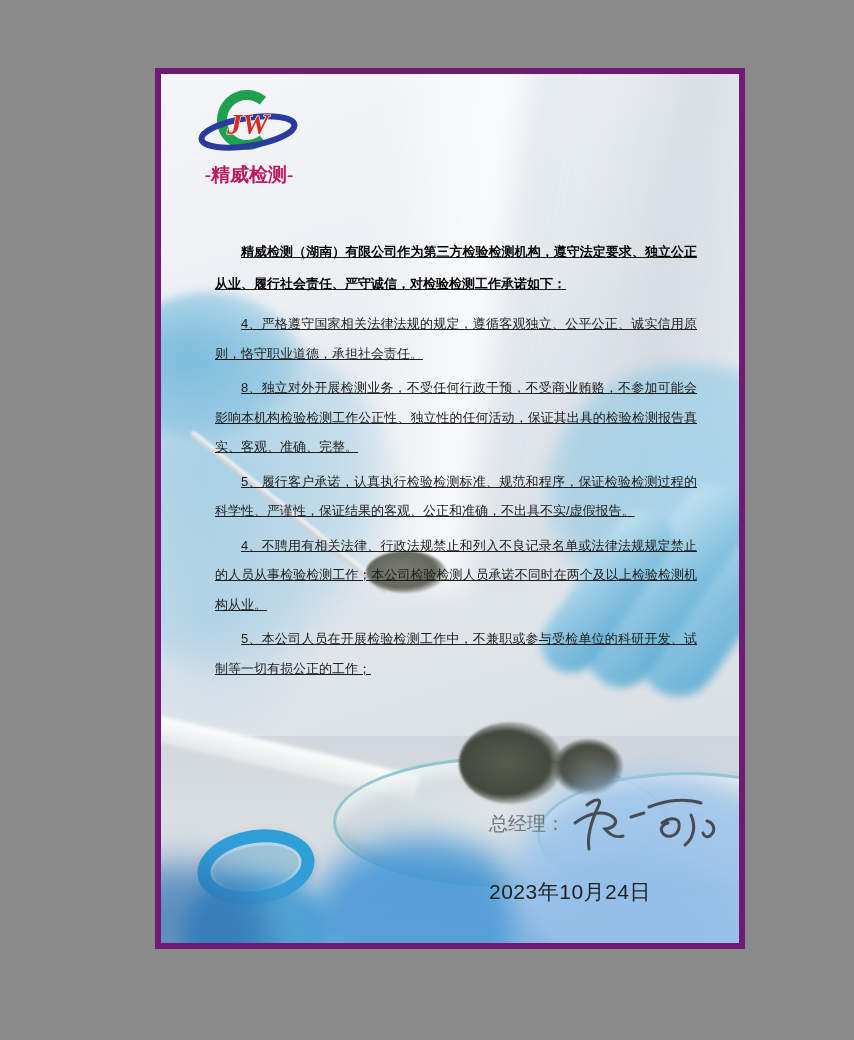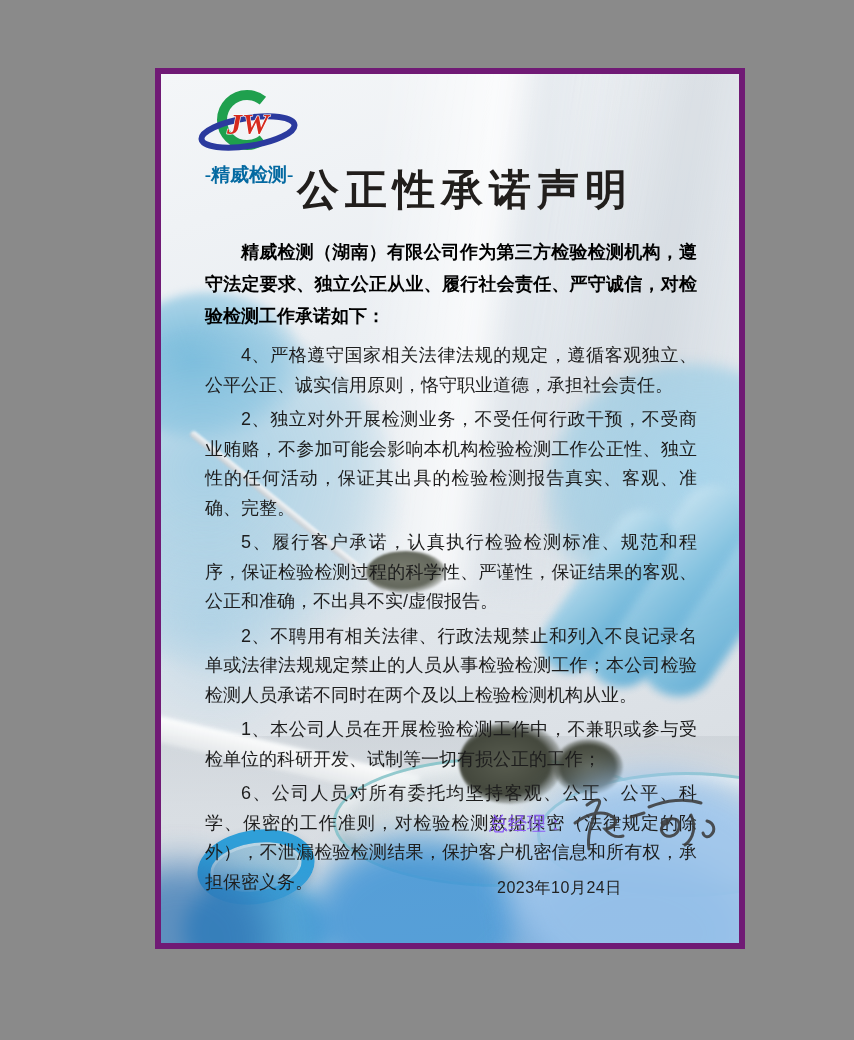--- a/index.html
+++ b/index.html
@@ -59,32 +59,32 @@
   .cap-body{left:22px;top:802px;width:150px;height:110px;border-radius:50%;
     background:#3e9bd3;filter:blur(10px);opacity:.85;}
   .blob{border-radius:50%;}
   .blob-b1{left:150px;bottom:-55px;width:220px;height:160px;background:#3f94d6;filter:blur(16px);opacity:.85;}
   .blob-b2{left:360px;bottom:-70px;width:230px;height:160px;background:#2f7fc8;filter:blur(18px);opacity:.8;}
   .blob-b3{right:-60px;bottom:-60px;width:290px;height:230px;background:#9dc5ec;filter:blur(16px);opacity:.9;}
   .blob-b4{left:-70px;bottom:-70px;width:180px;height:150px;background:#2a6fb0;filter:blur(18px);opacity:.7;}
   
   .content{position:absolute;inset:0;z-index:2;}
   .logo-block{position:absolute;left:28px;top:14px;width:120px;text-align:center;}
-  .logo-brand{margin-top:2px;font-size:19px;font-weight:bold;color:#0369a1;letter-spacing:0px;
+  .logo-brand{margin-top:2px;font-size:19px;font-weight:bold;color:#be185d;letter-spacing:0px;
     font-family:"Liberation Serif", serif;white-space:nowrap;}
   .doc-title{position:absolute;left:30px;right:0;top:88px;text-align:center;
     font-family:"Liberation Serif", serif;font-weight:bold;font-size:42px;letter-spacing:6px;
     color:#211e1c;white-space:nowrap;}
-  .body-text{position:absolute;left:44px;right:42px;top:162px;
-    font-size:18px;line-height:29.5px;color:#1d1d1d;text-align:justify;}
+  .body-text{position:absolute;left:54px;right:42px;top:162px;
+    font-size:13px;line-height:29.5px;color:#1d1d1d;text-align:justify;text-decoration:underline;}
   .body-text p{margin:0 0 5px;text-indent:2em;}
   .body-text .intro{font-weight:bold;color:#000;line-height:32px;margin-bottom:9px;}
   .sign-row{position:absolute;left:328px;top:718px;height:64px;display:flex;align-items:center;}
-  .sign-label{font-size:19px;color:#8b5cf6;white-space:nowrap;}
-  .date-line{position:absolute;left:336px;top:804px;font-size:16px;color:#222;letter-spacing:.5px;}
+  .sign-label{font-size:19px;color:#737373;white-space:nowrap;}
+  .date-line{position:absolute;left:328px;top:804px;font-size:21px;color:#222;letter-spacing:.5px;}
 </style>
 </head>
 <body>
 
 <div class="page">
 
   <div class="layer bg-base"></div>
   <div class="layer fold1"></div>
   <div class="layer fold2"></div>
   <div class="layer glove-left-tip"></div>
@@ -113,30 +113,28 @@
 
     <div class="logo-block">
       <svg width="104" height="68" viewBox="0 0 104 68">
         <circle cx="50" cy="32" r="25" fill="none" stroke="#1fa04e" stroke-width="10" pathLength="100" stroke-dasharray="72 28" stroke-dashoffset="-14"></circle>
         <ellipse cx="51" cy="44" rx="47" ry="14" fill="none" stroke="#2b3a9e" stroke-width="6" transform="rotate(-9 51 44)"></ellipse>
         <text x="30" y="46" font-family="Liberation Serif, serif" font-style="italic" font-weight="bold" font-size="30" fill="#d62b1f" stroke="#ffffff" stroke-width="1.2" paint-order="stroke">JW</text>
       </svg>
       <div class="logo-brand">-精威检测-</div>
     </div>
 
-    <div class="doc-title">公正性承诺声明</div>
 
     <div class="body-text">
       <p class="intro">精威检测（湖南）有限公司作为第三方检验检测机构，遵守法定要求、独立公正从业、履行社会责任、严守诚信，对检验检测工作承诺如下：</p>
       <p>4、严格遵守国家相关法律法规的规定，遵循客观独立、公平公正、诚实信用原则，恪守职业道德，承担社会责任。</p>
-      <p>2、独立对外开展检测业务，不受任何行政干预，不受商业贿赂，不参加可能会影响本机构检验检测工作公正性、独立性的任何活动，保证其出具的检验检测报告真实、客观、准确、完整。</p>
+      <p>8、独立对外开展检测业务，不受任何行政干预，不受商业贿赂，不参加可能会影响本机构检验检测工作公正性、独立性的任何活动，保证其出具的检验检测报告真实、客观、准确、完整。</p>
       <p>5、履行客户承诺，认真执行检验检测标准、规范和程序，保证检验检测过程的科学性、严谨性，保证结果的客观、公正和准确，不出具不实/虚假报告。</p>
-      <p>2、不聘用有相关法律、行政法规禁止和列入不良记录名单或法律法规规定禁止的人员从事检验检测工作；本公司检验检测人员承诺不同时在两个及以上检验检测机构从业。</p>
-      <p>1、本公司人员在开展检验检测工作中，不兼职或参与受检单位的科研开发、试制等一切有损公正的工作；</p>
-      <p>6、公司人员对所有委托均坚持客观、公正、公平、科学、保密的工作准则，对检验检测数据保密（法律规定的除外），不泄漏检验检测结果，保护客户机密信息和所有权，承担保密义务。</p>
+      <p>4、不聘用有相关法律、行政法规禁止和列入不良记录名单或法律法规规定禁止的人员从事检验检测工作；本公司检验检测人员承诺不同时在两个及以上检验检测机构从业。</p>
+      <p>5、本公司人员在开展检验检测工作中，不兼职或参与受检单位的科研开发、试制等一切有损公正的工作；</p>
     </div>
 
     <div class="sign-row">
       <span class="sign-label">总经理：</span>
       <svg width="170" height="62" viewBox="0 0 170 62">
         <g fill="none" stroke="#3c3c3c" stroke-width="3" stroke-linecap="round" opacity="0.88">
           <path d="M22,12 c9,-7 16,-7 11,2 c-7,15 -11,30 -9,42"></path>
           <path d="M10,30 c15,-11 29,-13 38,-6 c6,5 1,11 -8,12 c6,7 11,9 18,7"></path>
           <path d="M66,24 l13,-4"></path>
           <path d="M84,14 c17,-7 37,-9 52,-4"></path>

